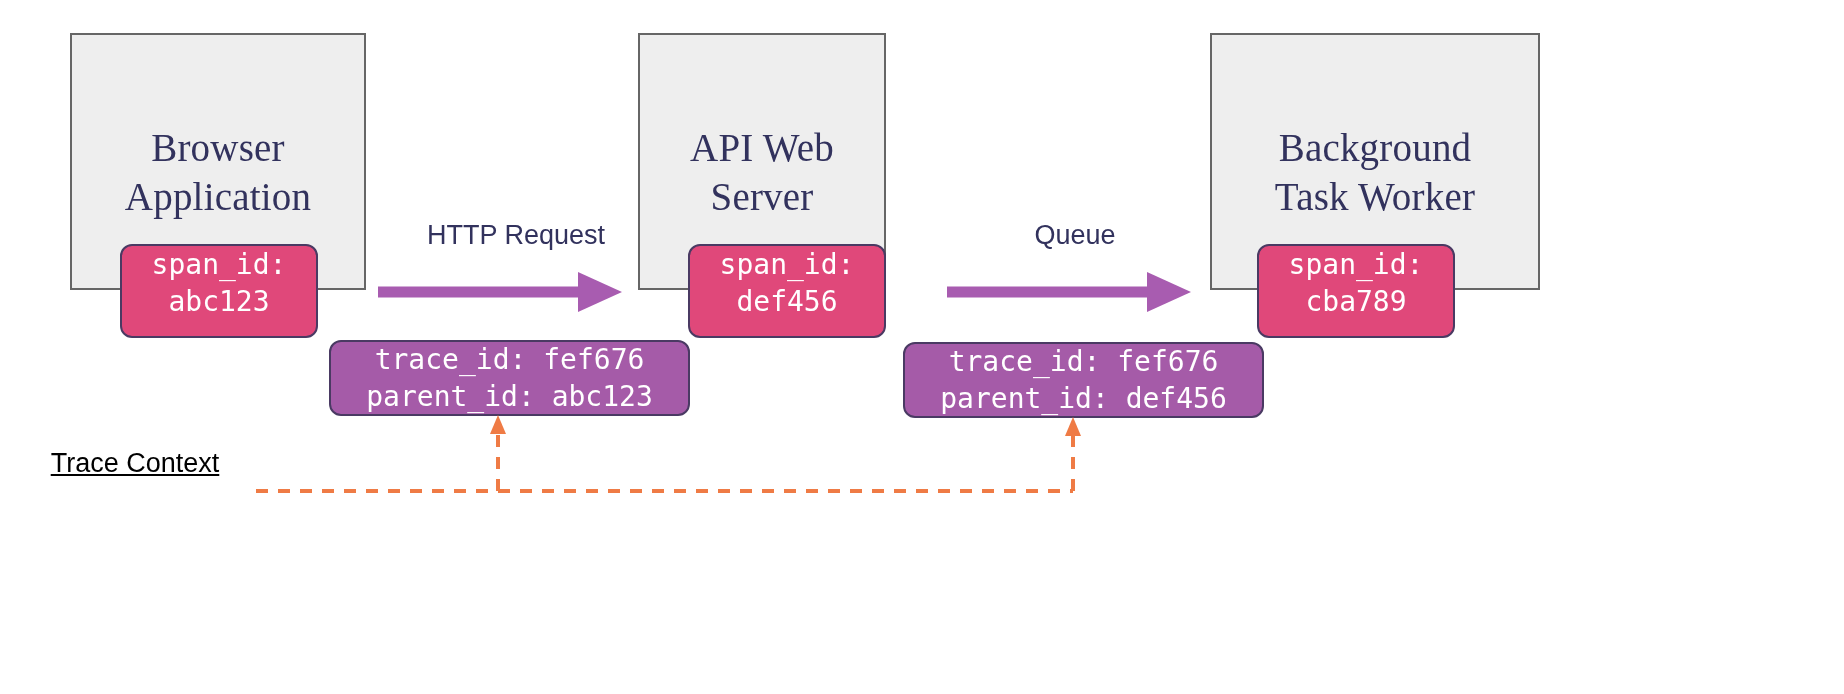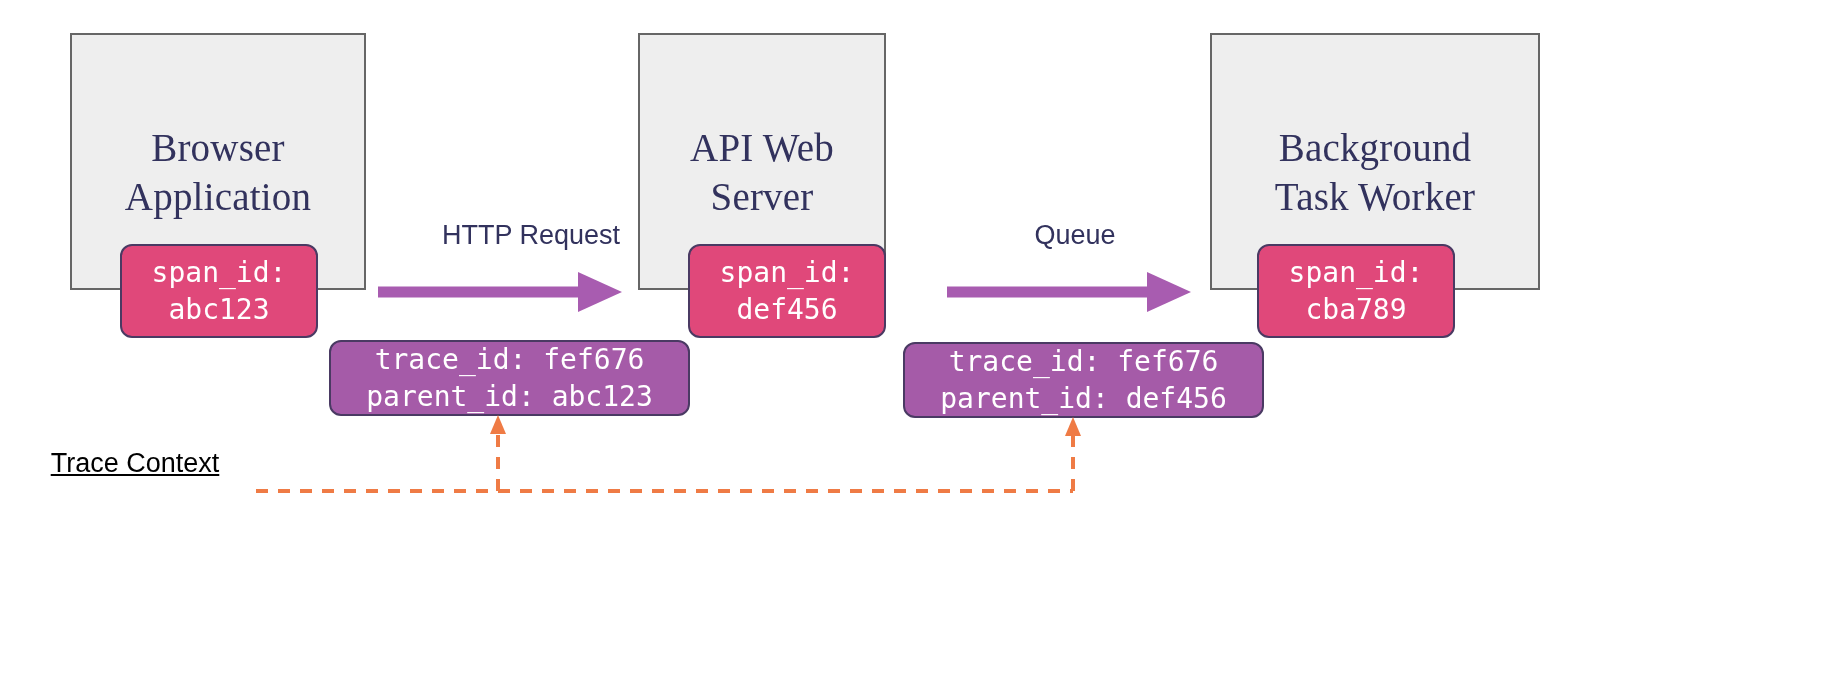--- a/index.html
+++ b/index.html
@@ -47,21 +47,20 @@
     border-radius: 12px;
     box-sizing: border-box;
     color: #ffffff;
     font-family: "DejaVu Sans Mono", "Liberation Mono", monospace;
     font-size: 28px;
     line-height: 37px;
     text-align: center;
     display: flex;
     flex-direction: column;
     align-items: center;
-    justify-content: center;
     white-space: pre-line;
   }
 
   
   .ctx-box {
     position: absolute;
     background: #a55ba8;
     border: 2px solid #4a3a63;
     border-radius: 12px;
     box-sizing: border-box;
@@ -125,21 +124,21 @@
   <div class="node" style="left:638px; top:33px; width:248px; height:257px;padding-left:28px;">
     <div class="node-title">API Web
 Server</div>
   </div>
 
   <div class="node" style="left:1210px; top:33px; width:330px; height:257px;">
     <div class="node-title">Background
 Task Worker</div>
   </div>
 
-  <div class="flow-label" style="left:380px; top:219px; width:240px;text-align:right;">HTTP Request</div>
+  <div class="flow-label" style="left:396px; top:219px; width:240px;">HTTP Request</div>
   <svg class="flow-arrow" style="left:376px; top:270px;" width="250" height="44" viewBox="0 0 250 44">
     <line x1="2" y1="22" x2="210" y2="22" stroke="#a85cb0" stroke-width="11"></line>
     <polygon points="202,2 246,22 202,42" fill="#a85cb0"></polygon>
   </svg>
 
   <div class="flow-label" style="left:955px; top:219px; width:240px;">Queue</div>
   <svg class="flow-arrow" style="left:945px; top:270px;" width="250" height="44" viewBox="0 0 250 44">
     <line x1="2" y1="22" x2="210" y2="22" stroke="#a85cb0" stroke-width="11"></line>
     <polygon points="202,2 246,22 202,42" fill="#a85cb0"></polygon>
   </svg>

